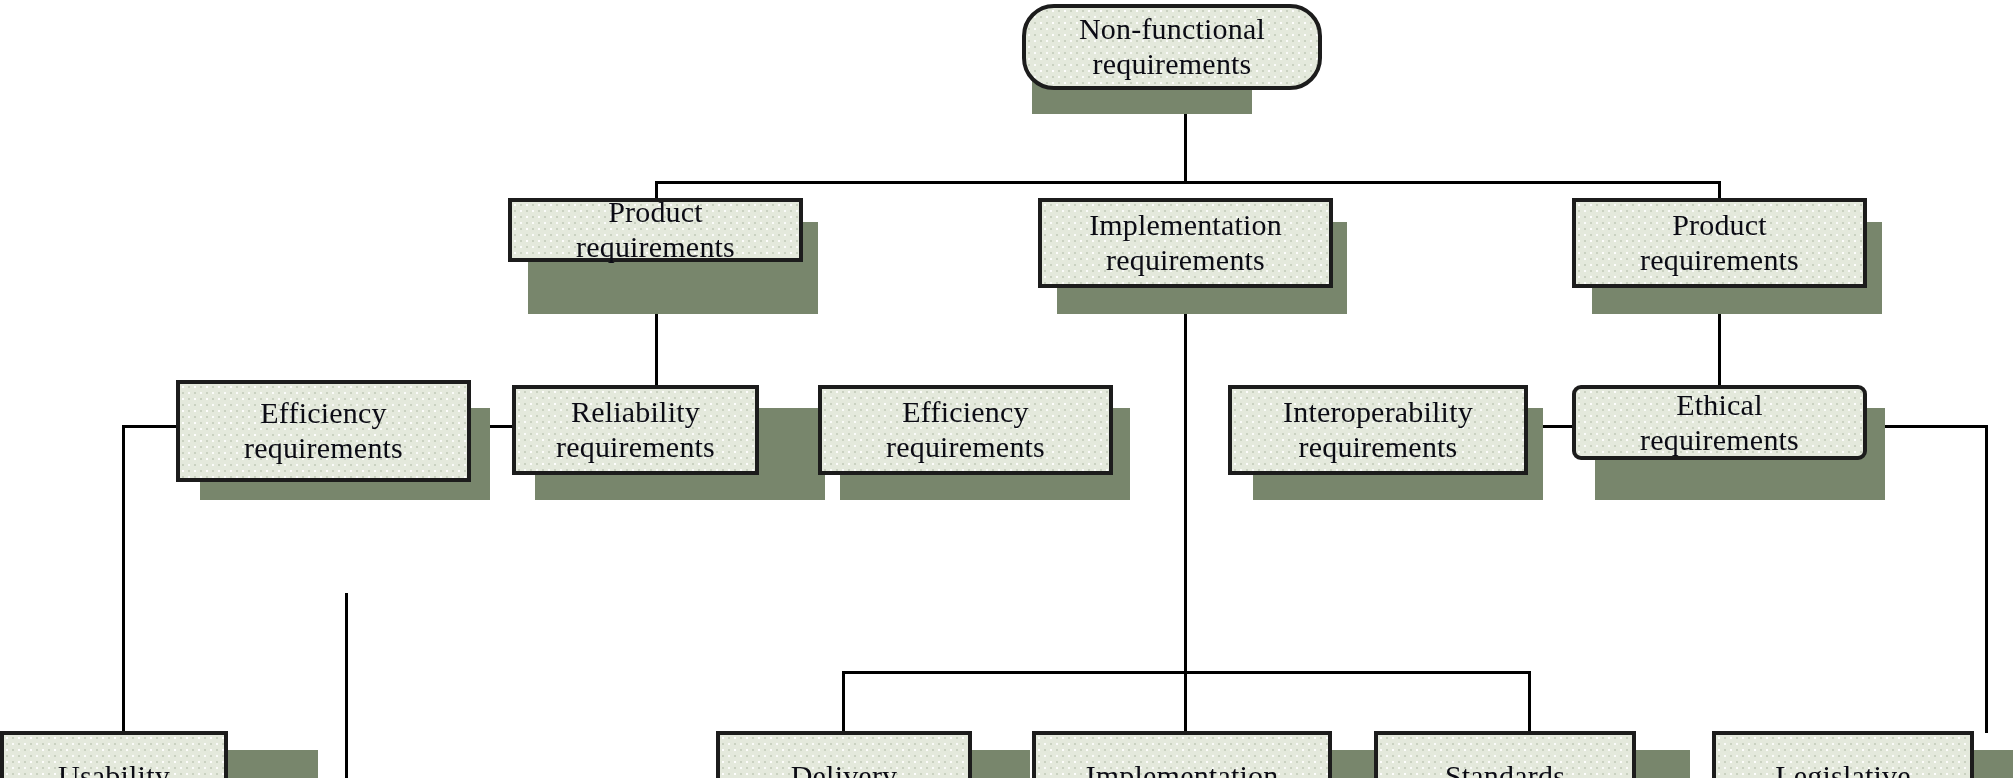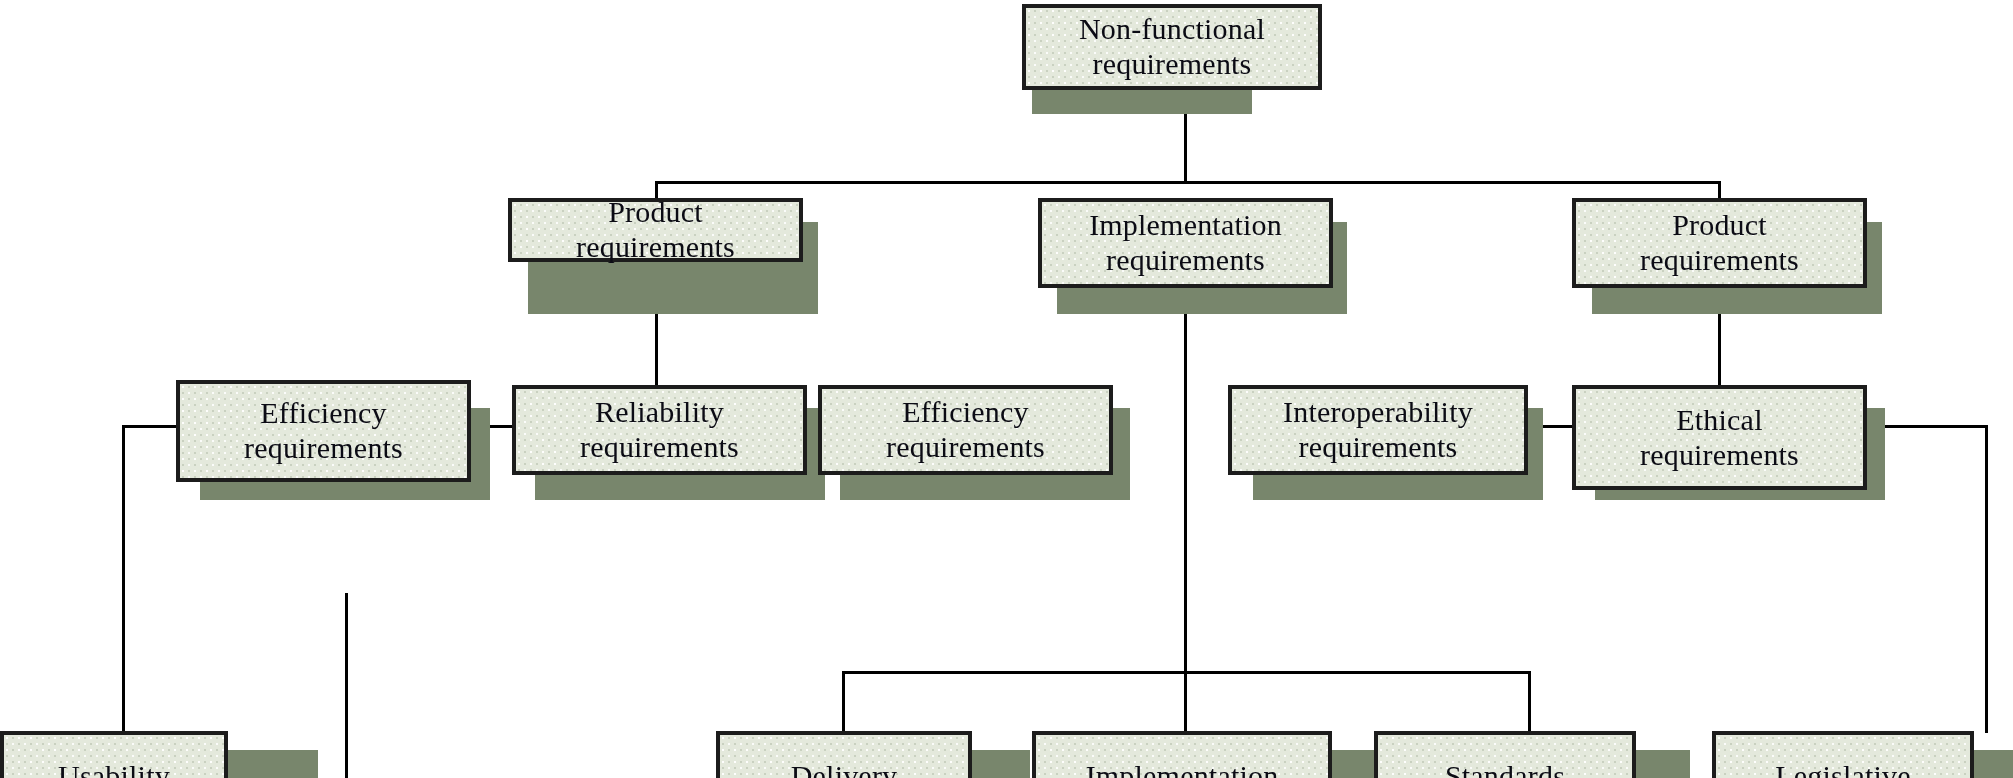--- a/index.html
+++ b/index.html
@@ -110,21 +110,21 @@
   <div class="shadow" style="left:840px;  top:408px; width:290px; height:92px;"></div>
   <div class="shadow" style="left:1253px; top:408px; width:290px; height:92px;"></div>
   <div class="shadow" style="left:1595px; top:408px; width:290px; height:92px;"></div>
 
   <div class="shadow" style="left:28px;   top:750px; width:290px; height:92px;"></div>
   <div class="shadow" style="left:740px;  top:750px; width:290px; height:92px;"></div>
   <div class="shadow" style="left:1058px; top:750px; width:320px; height:92px;"></div>
   <div class="shadow" style="left:1400px; top:750px; width:290px; height:92px;"></div>
   <div class="shadow" style="left:1735px; top:750px; width:290px; height:92px;"></div>
 
-  <div class="node" style="left:1022px; top:4px; width:300px; height:86px;">
+  <div class="node" style="left:1022px; top:4px; width:300px; height:86px;border-radius:32px;">
     <span class="label">Non-functional
 requirements</span>
   </div>
 
   <div class="node" style="left:508px; top:198px; width:295px; height:64px;">
     <span class="label">Product
 requirements</span>
   </div>
   <div class="node" style="left:1038px; top:198px; width:295px; height:90px;">
     <span class="label">Implementation
@@ -132,33 +132,33 @@
   </div>
   <div class="node" style="left:1572px; top:198px; width:295px; height:90px;">
     <span class="label">Product
 requirements</span>
   </div>
 
   <div class="node" style="left:176px; top:380px; width:295px; height:102px;">
     <span class="label">Efficiency
 requirements</span>
   </div>
-  <div class="node" style="left:512px; top:385px; width:295px; height:90px;">
+  <div class="node" style="left:512px; top:385px; width:247px; height:90px;">
     <span class="label">Reliability
 requirements</span>
   </div>
   <div class="node" style="left:818px; top:385px; width:295px; height:90px;">
     <span class="label">Efficiency
 requirements</span>
   </div>
   <div class="node" style="left:1228px; top:385px; width:300px; height:90px;justify-content:center;">
     <span class="label">Interoperability
 requirements</span>
   </div>
-  <div class="node" style="left:1572px; top:385px; width:295px; height:105px;">
+  <div class="node" style="left:1572px; top:385px; width:295px; height:75px;border-radius:9px;">
     <span class="label">Ethical
 requirements</span>
   </div>
 
   <div class="node" style="left:0px; top:731px; width:228px; height:90px;">
     <span class="label">Usability</span>
   </div>
   <div class="node" style="left:716px; top:731px; width:256px; height:90px;">
     <span class="label">Delivery</span>
   </div>

